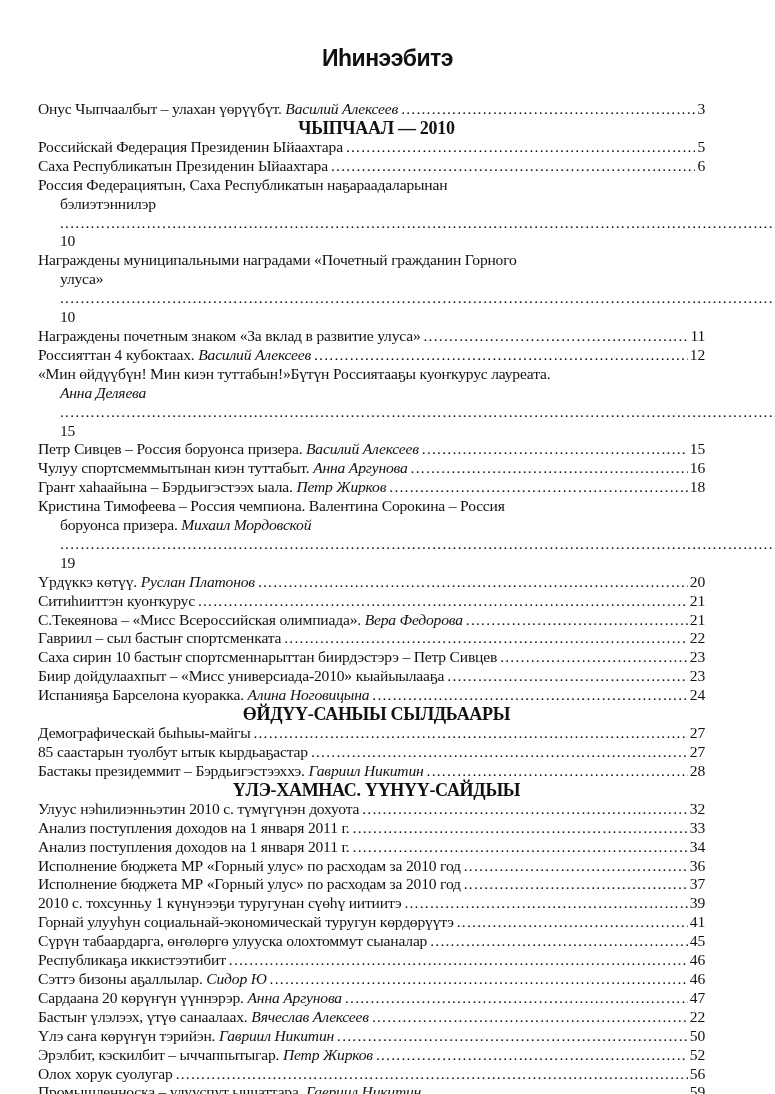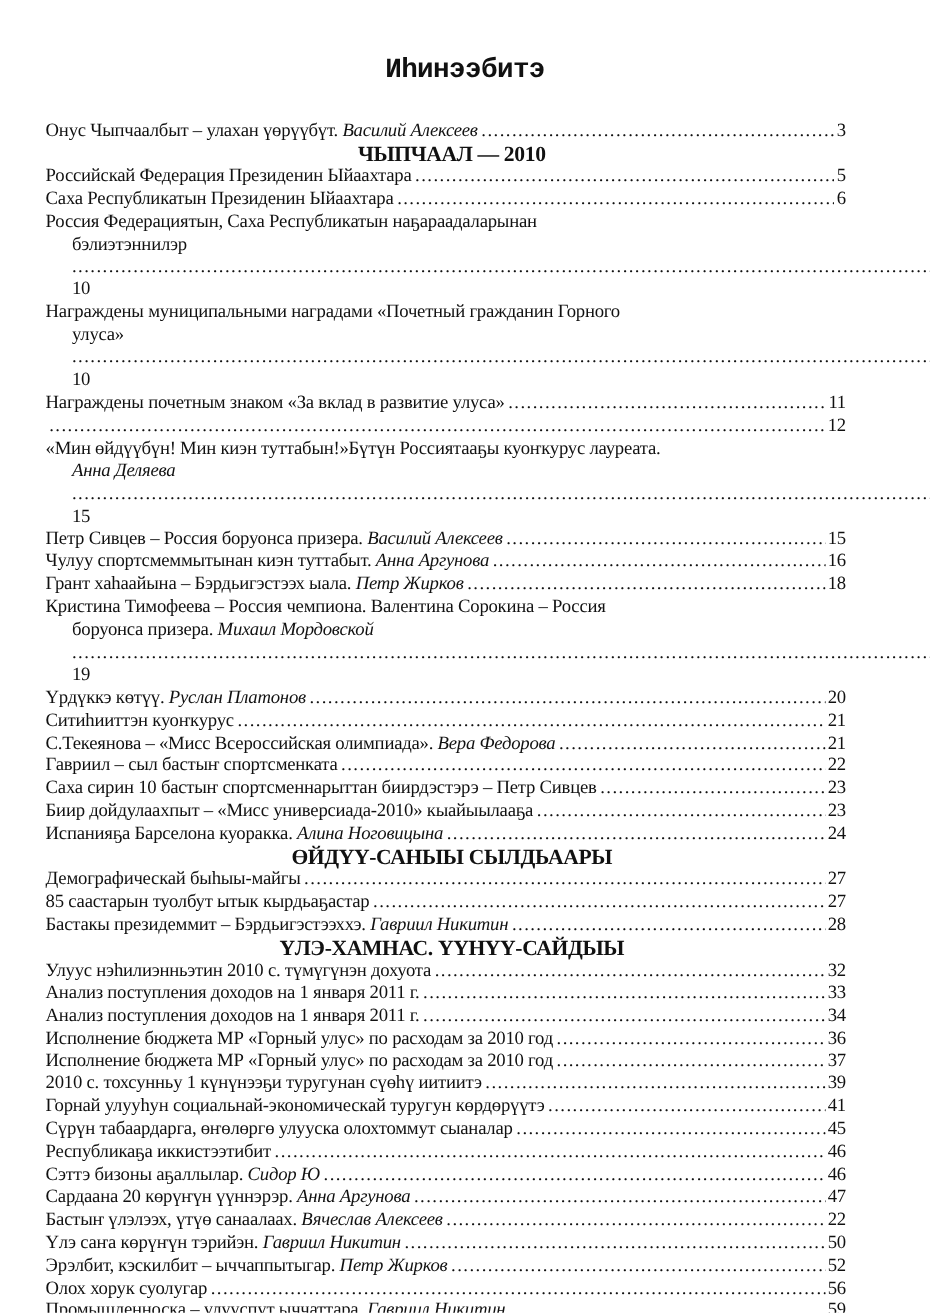--- a/index.html
+++ b/index.html
@@ -19,21 +19,21 @@
       position: absolute;
       left: 0; top: 0;
       width: 775px; height: 1094px;
     }
     .title {
       position: absolute;
       top: 44px;
       left: 0;
       width: 775px;
       text-align: center;
-      font-family: Liberation Mono, monospace;
+      font-family: Liberation Sans, sans-serif;
       font-weight: bold;
       font-size: 23px;
       letter-spacing: -0.5px;
       line-height: 28px;
     }
     .toc {
       position: absolute;
       left: 38px;
       top: 100px;
       width: 667px;
@@ -134,20 +134,21 @@
         </div>
         <div class="entry">
           <div class="line">
             <span class="text"><span>Награждены почетным знаком «За вклад в развитие улуса» </span></span>
             <span class="dots"></span>
             <span class="page-no">11</span>
           </div>
         </div>
         <div class="entry">
           <div class="line">
+            <span class="text"><span>Россияттан 4 кубоктаах. </span><span class="author">Василий Алексеев</span></span>
             <span class="dots"></span>
             <span class="page-no">12</span>
           </div>
         </div>
         <div class="entry">
           <div class="first-line">«Мин өйдүүбүн! Мин киэн туттабын!»Бүтүн Россиятааҕы куоҥкурус лауреата.</div>
           <div class="line indent">
             <span class="text"><span></span><span class="author">Анна Деляева</span></span>
             <span class="dots"></span>
             <span class="page-no">15</span>

